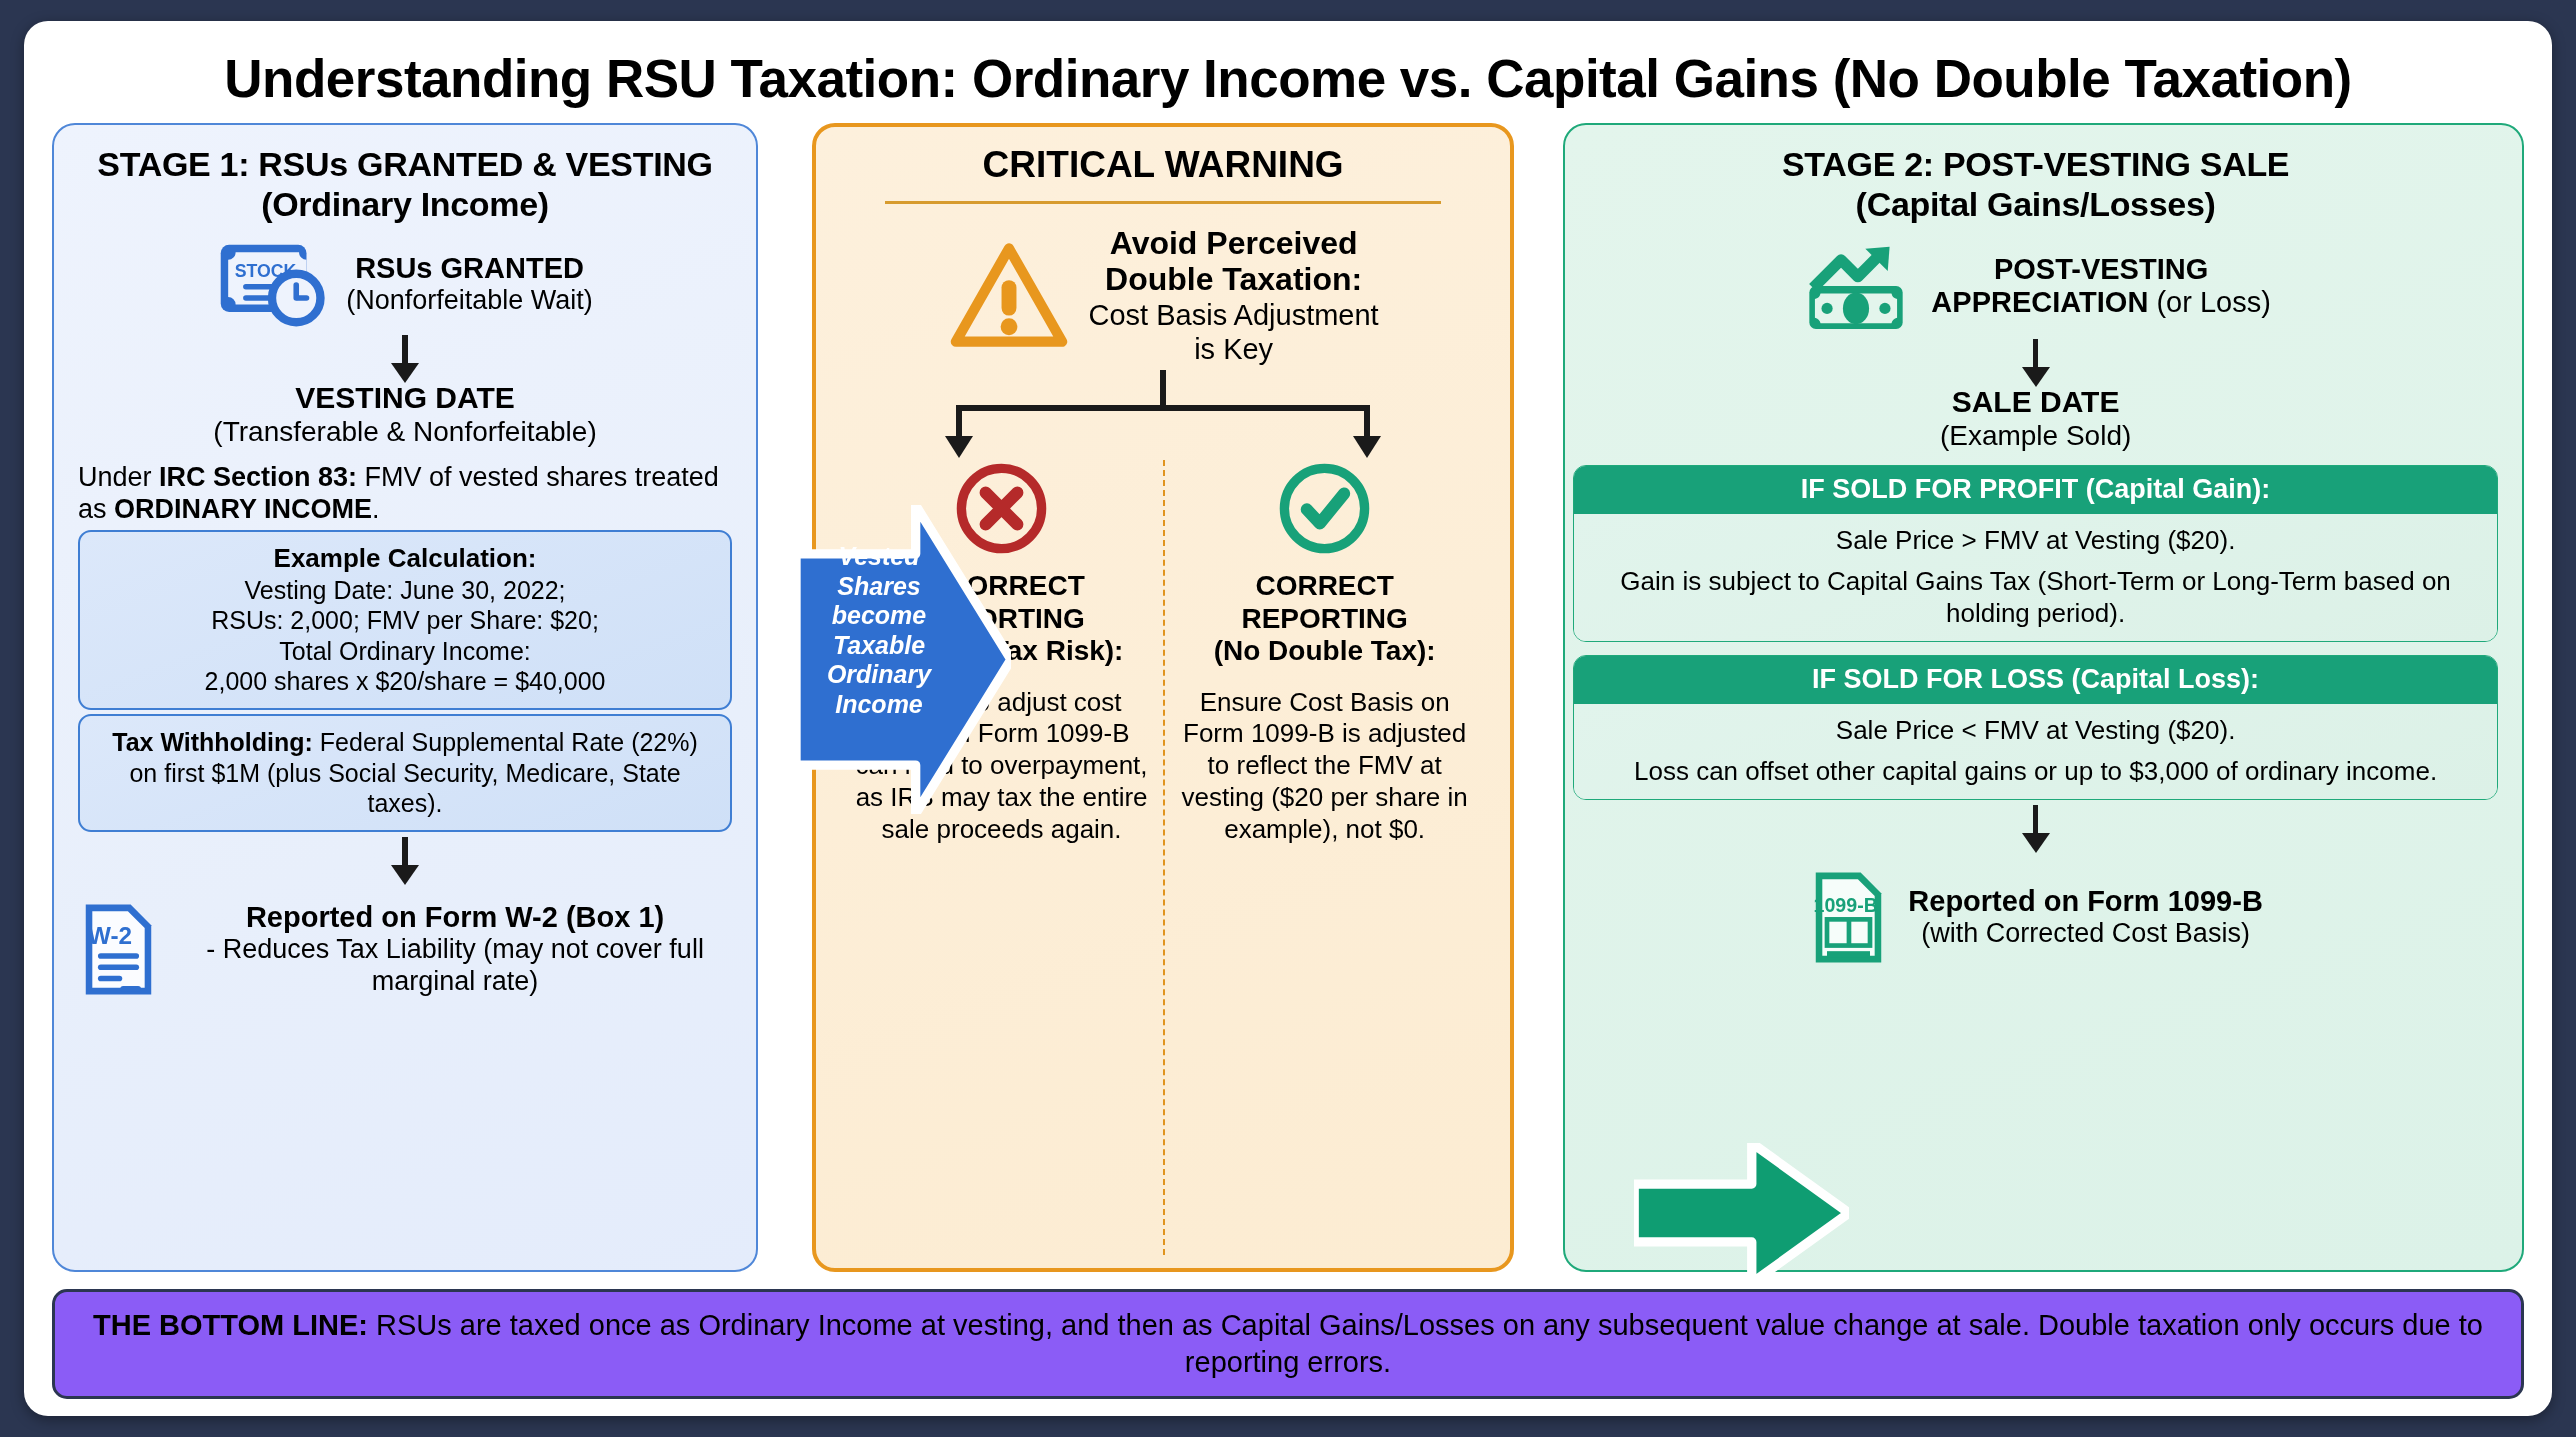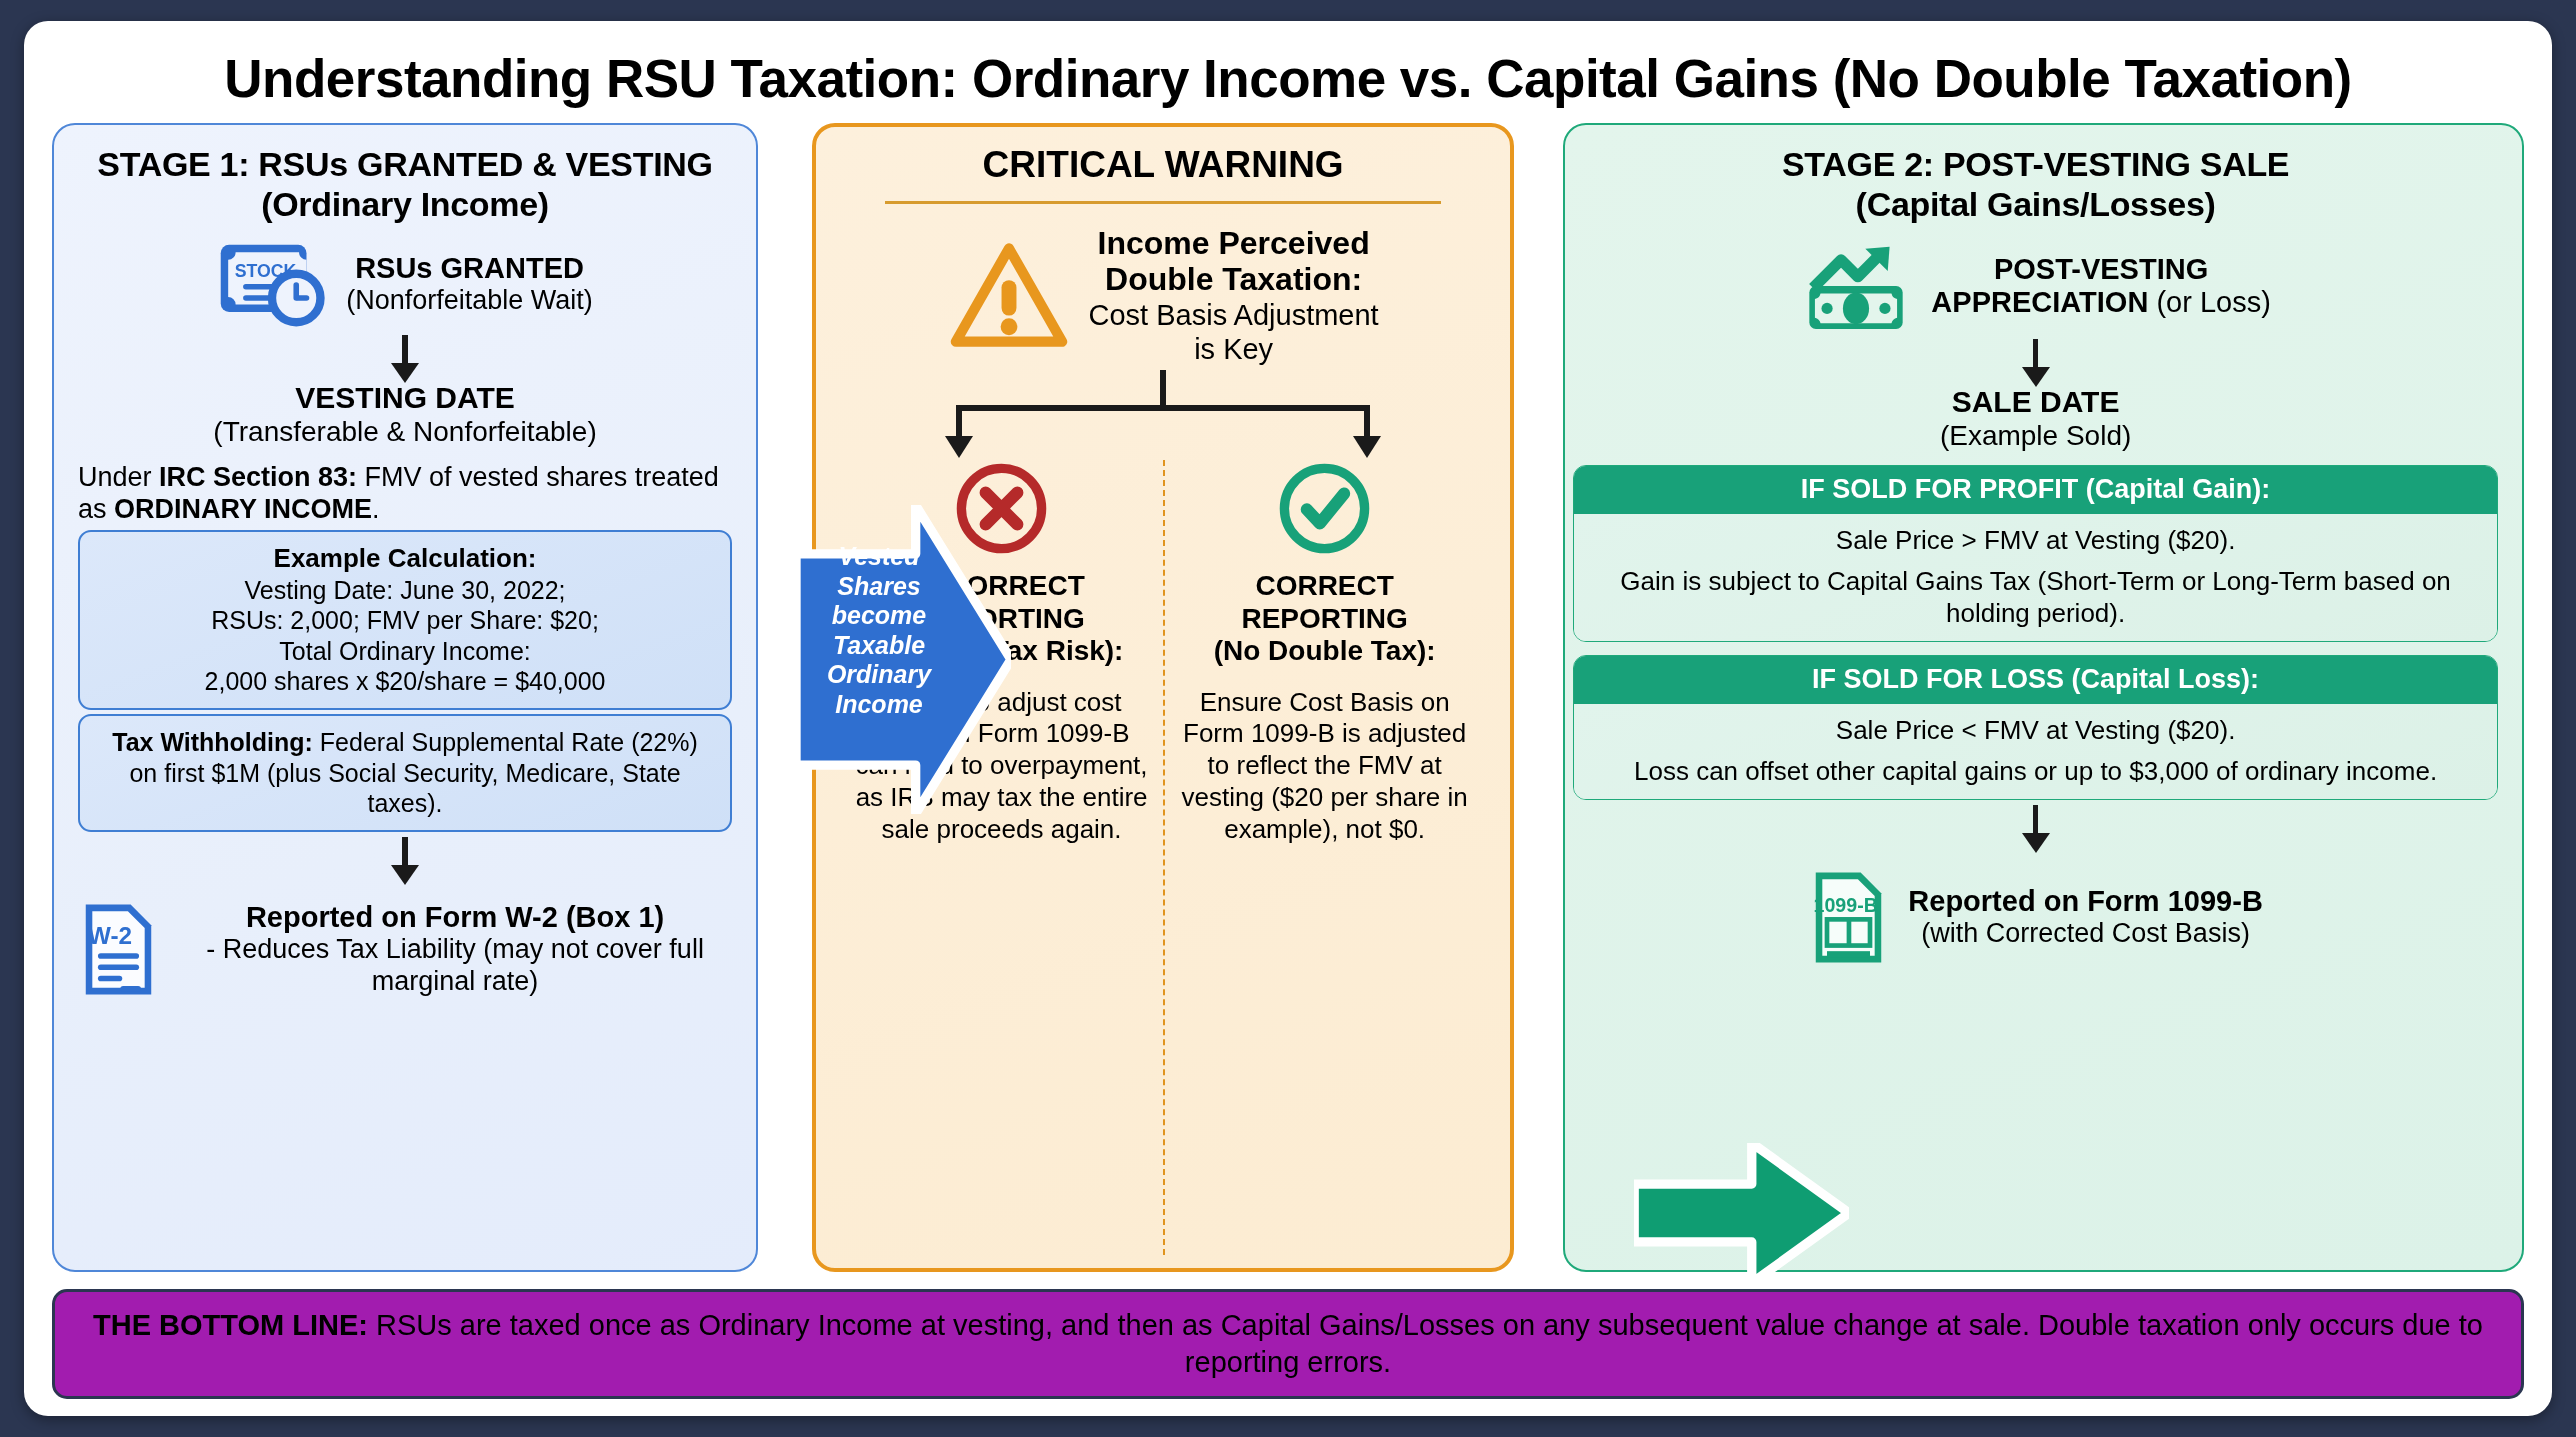--- a/index.html
+++ b/index.html
@@ -165,21 +165,21 @@
     text-align:center; padding:8.4px 7.5px;
   }
   .g-box .bd {
     background: linear-gradient(160deg,#e1f4ec 0%,#dcf1e7 100%);
     padding:11.2px 13px; text-align:center; font-size:26px; color:#000; line-height:1.22;
   }
   .g-box .bd p + p { margin-top:9.4px; }
   
   .bottom {
     margin-top: 17px;
-    background: #a21caf;
+    background: #8b5cf6;
     border: 3.7px solid #2b3651;
     border-radius: 15px;
     padding: 15px 19px;
     text-align: center;
     font-size: 29px;
     color: #000;
     line-height: 1.28;
   }
   .bottom b { font-weight:bold; }
   
@@ -292,21 +292,21 @@
 
         <div class="icon-row">
           <span>
             <svg width="122" height="110" viewBox="0 0 130 118">
               <path d="M65 8 L122 108 H8 Z" fill="none" stroke="#e8971e" stroke-width="11" stroke-linejoin="round"></path>
               <rect x="57" y="42" width="16" height="38" rx="8" fill="#e8971e"></rect>
               <circle cx="65" cy="92" r="9" fill="#e8971e"></circle>
             </svg>
           </span>
           <span class="txt">
-            <div class="bold-lbl" style="font-size:32px;white-space:pre-line">Income Perceived
+            <div class="bold-lbl" style="font-size:32px;white-space:pre-line">Avoid Perceived
 Double Taxation:</div>
             <div class="sub-lbl" style="font-size:29px;white-space:pre-line">Cost Basis Adjustment
 is Key</div>
           </span>
         </div>
 
         <div class="branch">
           <span class="vline"></span>
             <span class="hline"></span>
           <span class="dl"></span>

